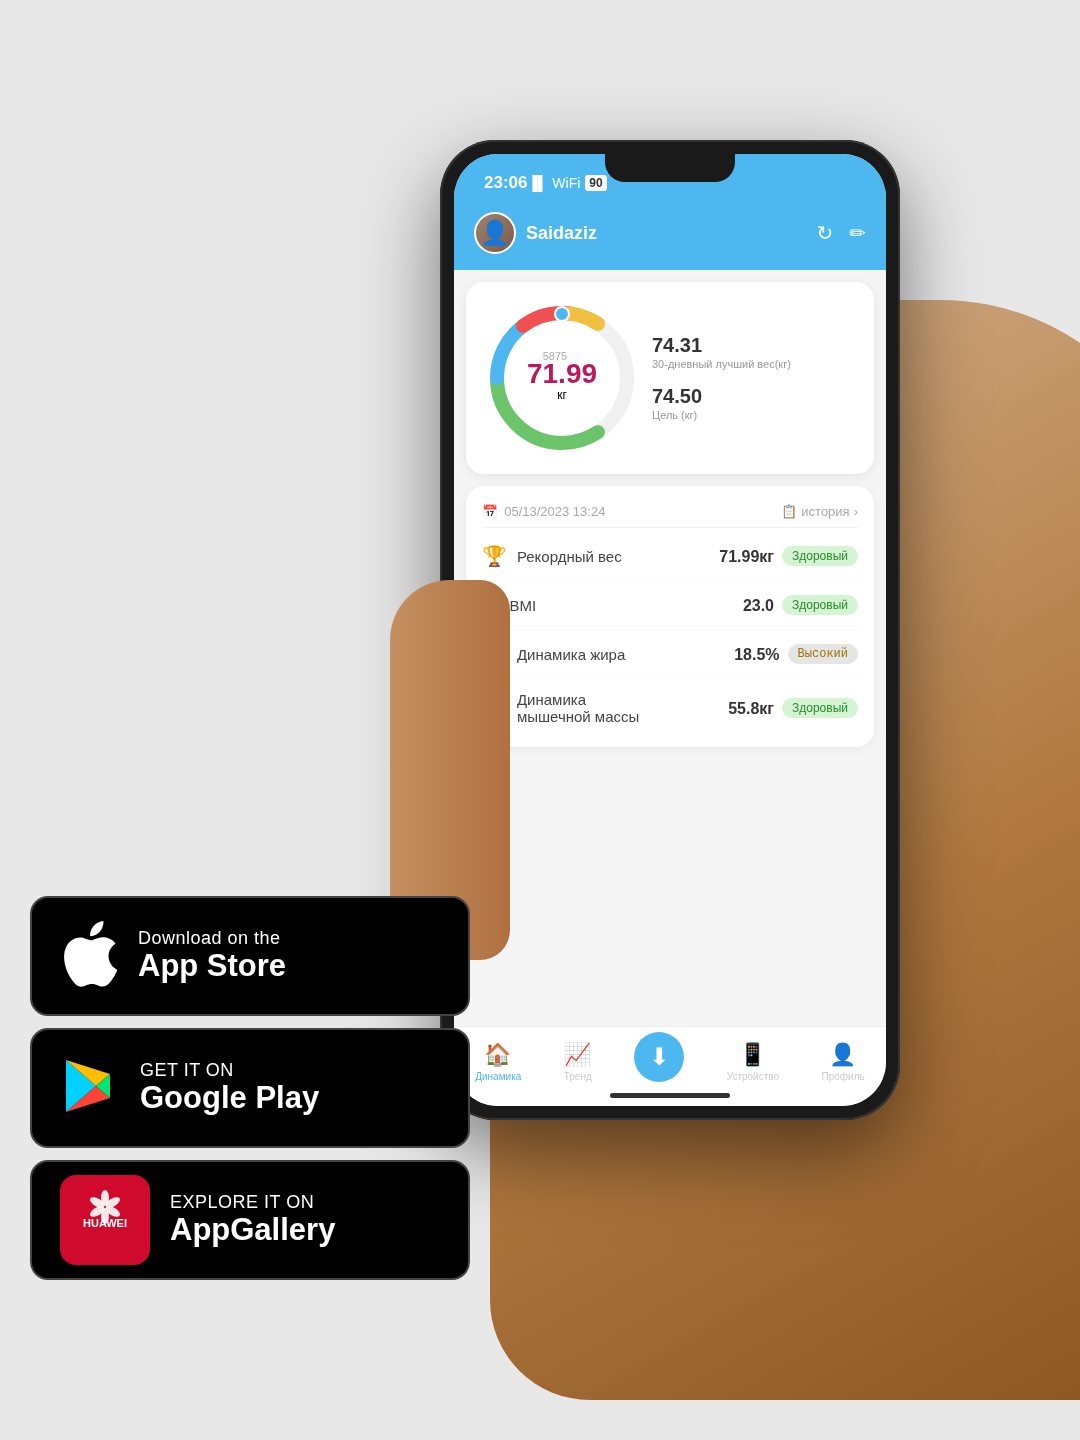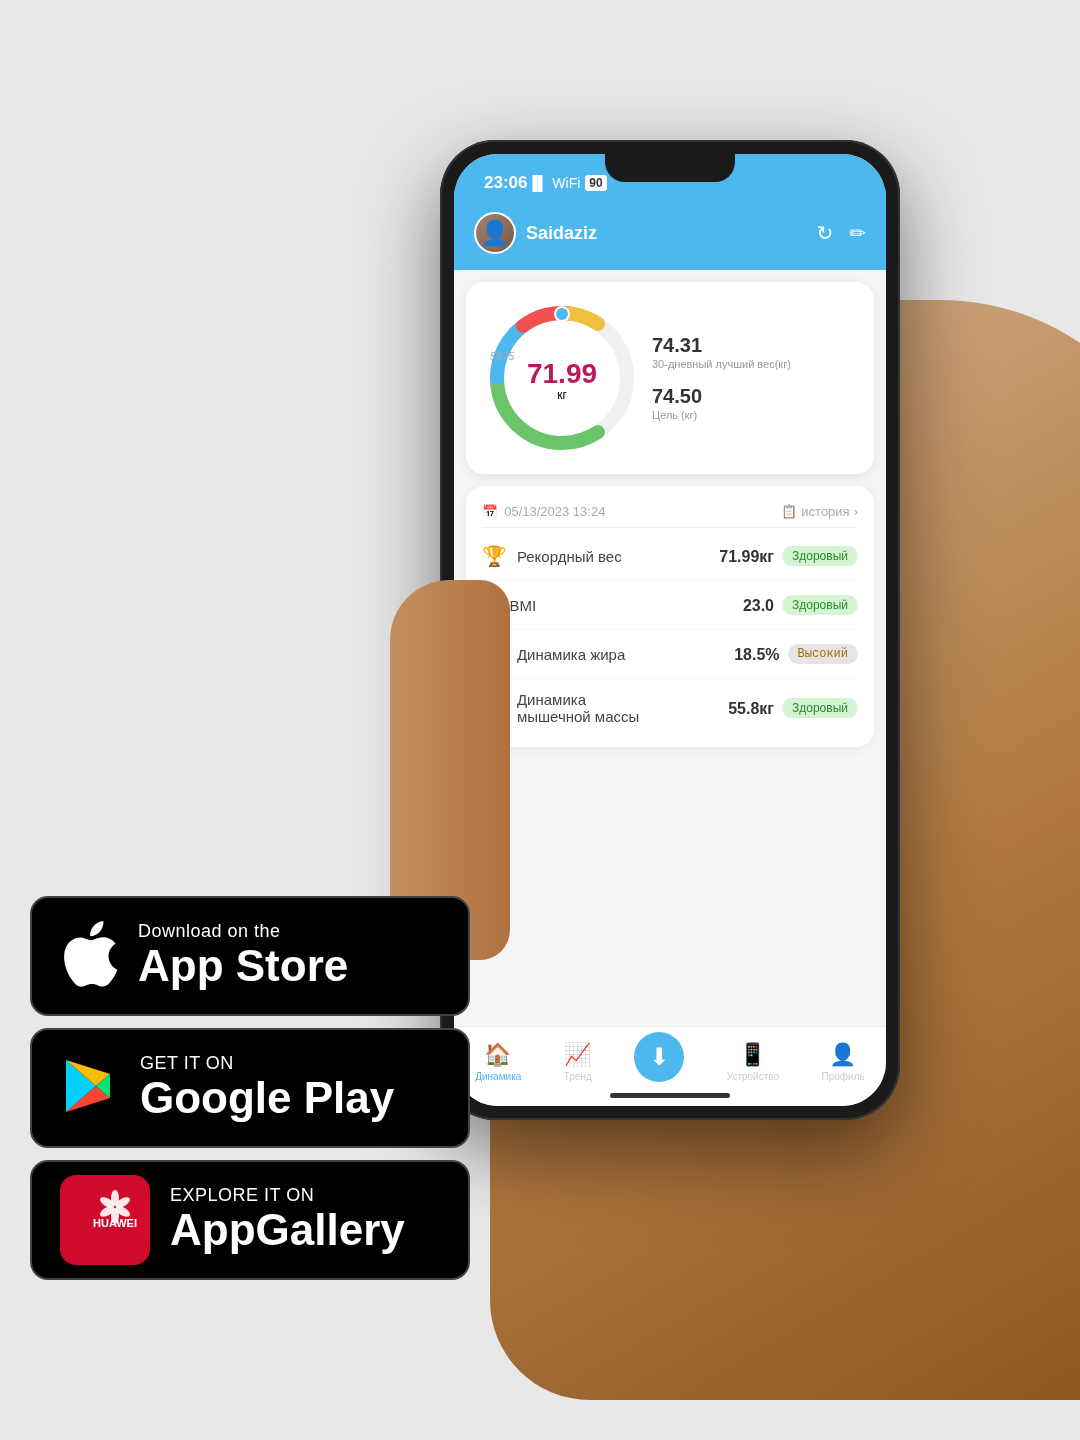--- a/index.html
+++ b/index.html
@@ -55,40 +55,40 @@
       flex-direction: column;
     }
 
     .store-btn-text .small {
       font-size: 18px;
       font-weight: 400;
       letter-spacing: 0.5px;
     }
 
     .store-btn-text .big {
-      font-size: 44px;
+      font-size: 31px;
       font-weight: 600;
       line-height: 1.1;
     }
 
     
     .gplay-icon {
       width: 60px;
       height: 60px;
     }
 
     
     .huawei-logo {
       width: 90px;
       height: 90px;
       background: #cf0a2c;
       border-radius: 16px;
       display: flex;
       align-items: center;
-      justify-content: flex-end;
+      justify-content: center;
       flex-shrink: 0;
     }
 
     
     .phone-container {
       position: absolute;
       right: -30px;
       top: 80px;
       width: 720px;
       height: 1320px;
@@ -256,23 +256,22 @@
       font-size: 12px;
       color: #000000;
     }
 
     .gauge-labels {
       position: absolute;
       top: 52px;
       left: 0;
       right: 14px;
       display: flex;
-      justify-content: flex-start;
+      justify-content: center;
       padding: 0 8px;
-      font-style: italic;
     }
 
     .gauge-label {
       font-size: 11px;
       color: #aaa;
     }
 
     
     .stats-panel {
       flex: 1;

